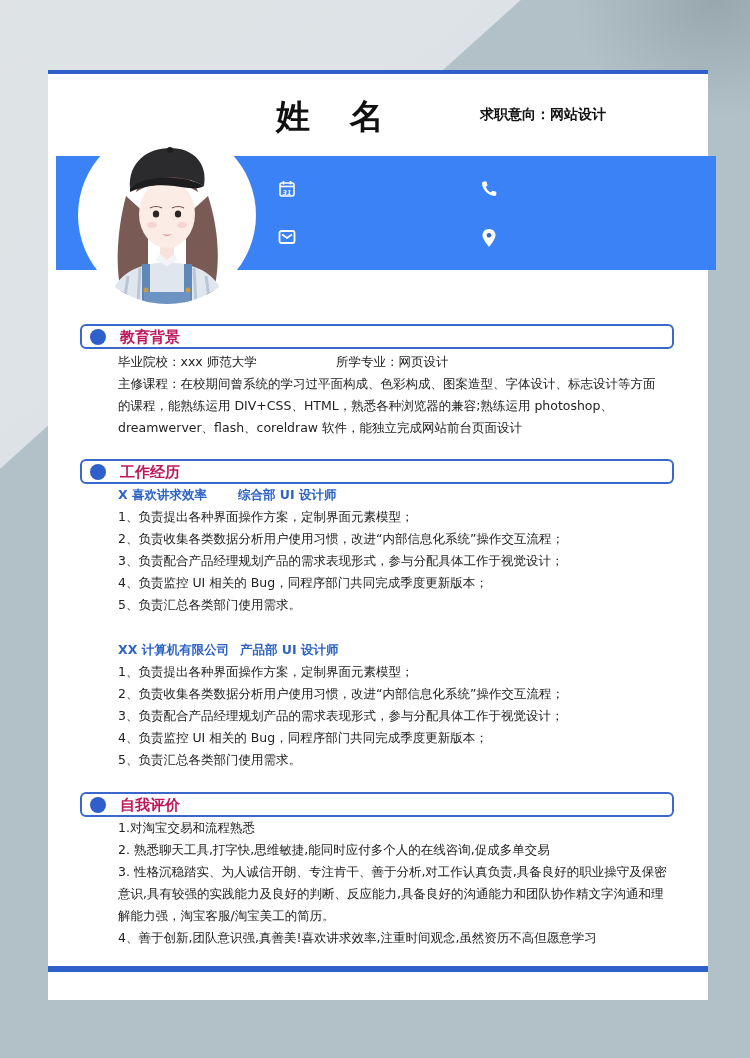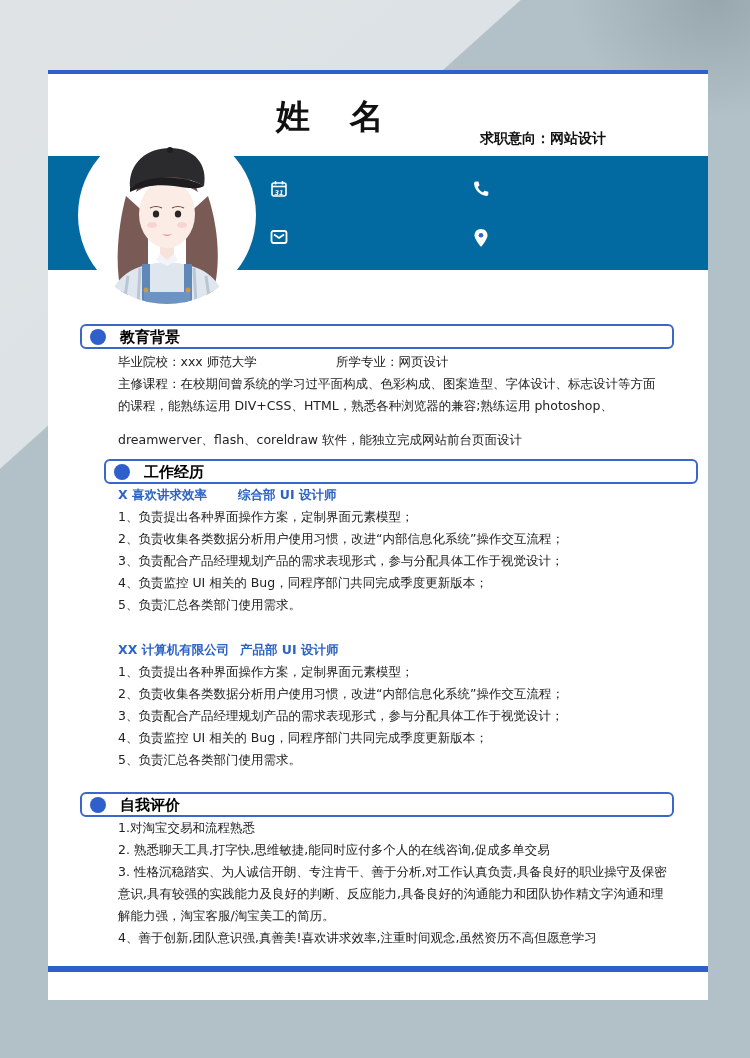--- a/index.html
+++ b/index.html
@@ -27,25 +27,25 @@
   }
   .top-bar { position: absolute; left: 0; top: 0; width: 660px; height: 4px; background: #2f5fcb; }
   .bottom-bar { position: absolute; left: 0; top: 896px; width: 660px; height: 6px; background: #2f5fcb; }
 
   .name {
     position: absolute; left: 228px; top: 24px;
     font-size: 34px; font-weight: bold; letter-spacing: 14px; color: #111;
   }
   .intent {
     position: absolute; left: 432px; top: 36px;
-    font-size: 14px; font-weight: bold; color: #111; margin-top: 24px;
+    font-size: 14px; font-weight: bold; color: #111;
   }
   .band {
-    position: absolute; left: 0; top: 86px; width: 660px; height: 114px;
-    background: #0369a1;
+    position: absolute; left: 8px; top: 86px; width: 660px; height: 114px;
+    background: #3b82f6;
     font-style: italic;
   }
   .avatar {
     position: absolute; left: 30px; top: 56px; width: 178px; height: 178px;
     border-radius: 50%; background: #ffffff; overflow: hidden;
   }
   .avatar svg { display: block; }
   .contact-icon {
     position: absolute; width: 18px; height: 18px; color: #fff;
   }
@@ -54,21 +54,21 @@
   .section-head {
     position: absolute; left: 32px; width: 594px; height: 25px;
     border: 2px solid #3a67c9; border-radius: 6px; background: #fff;
   }
   .section-head .dot {
     position: absolute; left: 8px; top: 3px; width: 16px; height: 16px;
     border-radius: 50%; background: #2f5fcb;
   }
   .section-head .title {
     position: absolute; left: 38px; top: 1px;
-    font-size: 15px; font-weight: bold; color: #000000; line-height: 20px;
+    font-size: 15px; font-weight: bold; color: #be185d; line-height: 20px;
   }
   .text-line {
     position: absolute; left: 70px; font-size: 12.5px; line-height: 18px; color: #222;
     white-space: nowrap;
   }
   .company {
     position: absolute; left: 70px; font-size: 12.5px; font-weight: bold; color: #2e63c6;
     white-space: nowrap; line-height: 18px;
   }
 </style>
@@ -156,23 +156,23 @@
   </div>
 
   <div class="section-head" style="top:254px;">
     <span class="dot"></span>
     <span class="title">教育背景</span>
   </div>
   <div class="text-line" style="top:283px;">毕业院校：xxx 师范大学</div>
   <div class="text-line" style="top:283px; left:288px;">所学专业：网页设计</div>
   <div class="text-line" style="top:305px;">主修课程：在校期间曾系统的学习过平面构成、色彩构成、图案造型、字体设计、标志设计等方面</div>
   <div class="text-line" style="top:327px;">的课程，能熟练运用 DIV+CSS、HTML，熟悉各种浏览器的兼容;熟练运用 photoshop、</div>
-  <div class="text-line" style="top:361px;text-align:center;">dreamwerver、flash、coreldraw 软件，能独立完成网站前台页面设计</div>
-
-  <div class="section-head" style="top:389px;margin-left:24px;">
+  <div class="text-line" style="top:349px;text-align:center;">dreamwerver、flash、coreldraw 软件，能独立完成网站前台页面设计</div>
+
+  <div class="section-head" style="top:389px;">
     <span class="dot"></span>
     <span class="title">工作经历</span>
   </div>
 
   <div class="company" style="top:416px;">X 喜欢讲求效率</div>
   <div class="company" style="top:416px; left:190px;">综合部  UI 设计师</div>
   <div class="text-line" style="top:438px;">1、负责提出各种界面操作方案，定制界面元素模型；</div>
   <div class="text-line" style="top:460px;">2、负责收集各类数据分析用户使用习惯，改进“内部信息化系统”操作交互流程；</div>
   <div class="text-line" style="top:482px;">3、负责配合产品经理规划产品的需求表现形式，参与分配具体工作于视觉设计；</div>
   <div class="text-line" style="top:504px;">4、负责监控 UI 相关的 Bug，同程序部门共同完成季度更新版本；</div>

